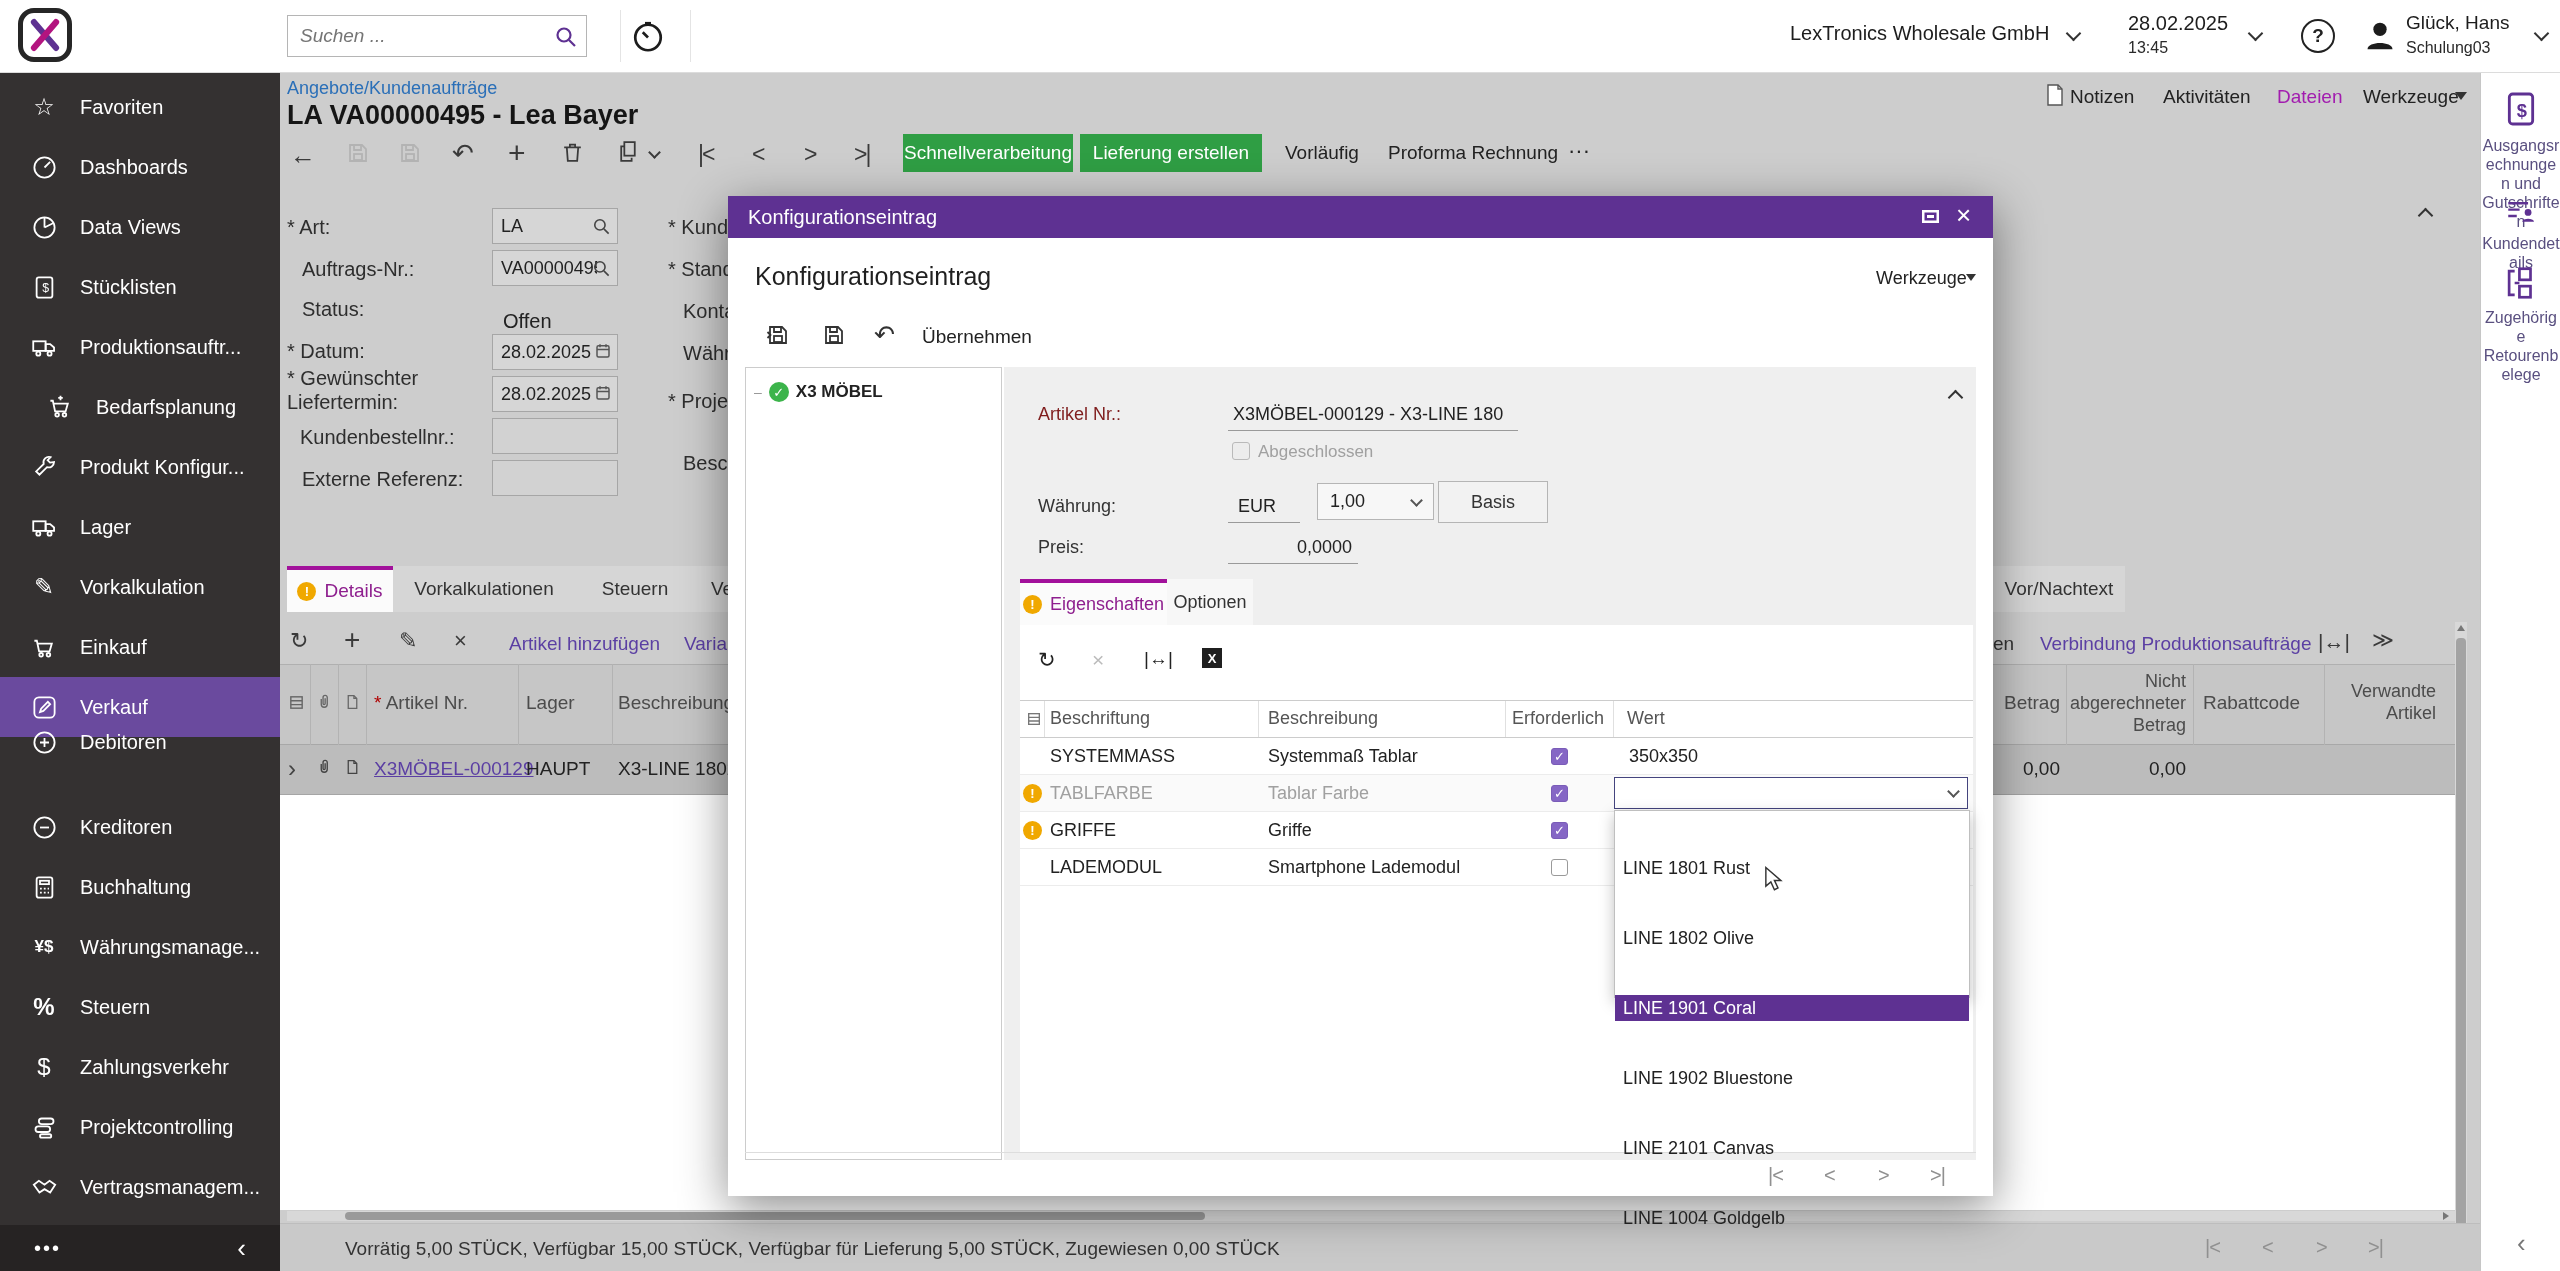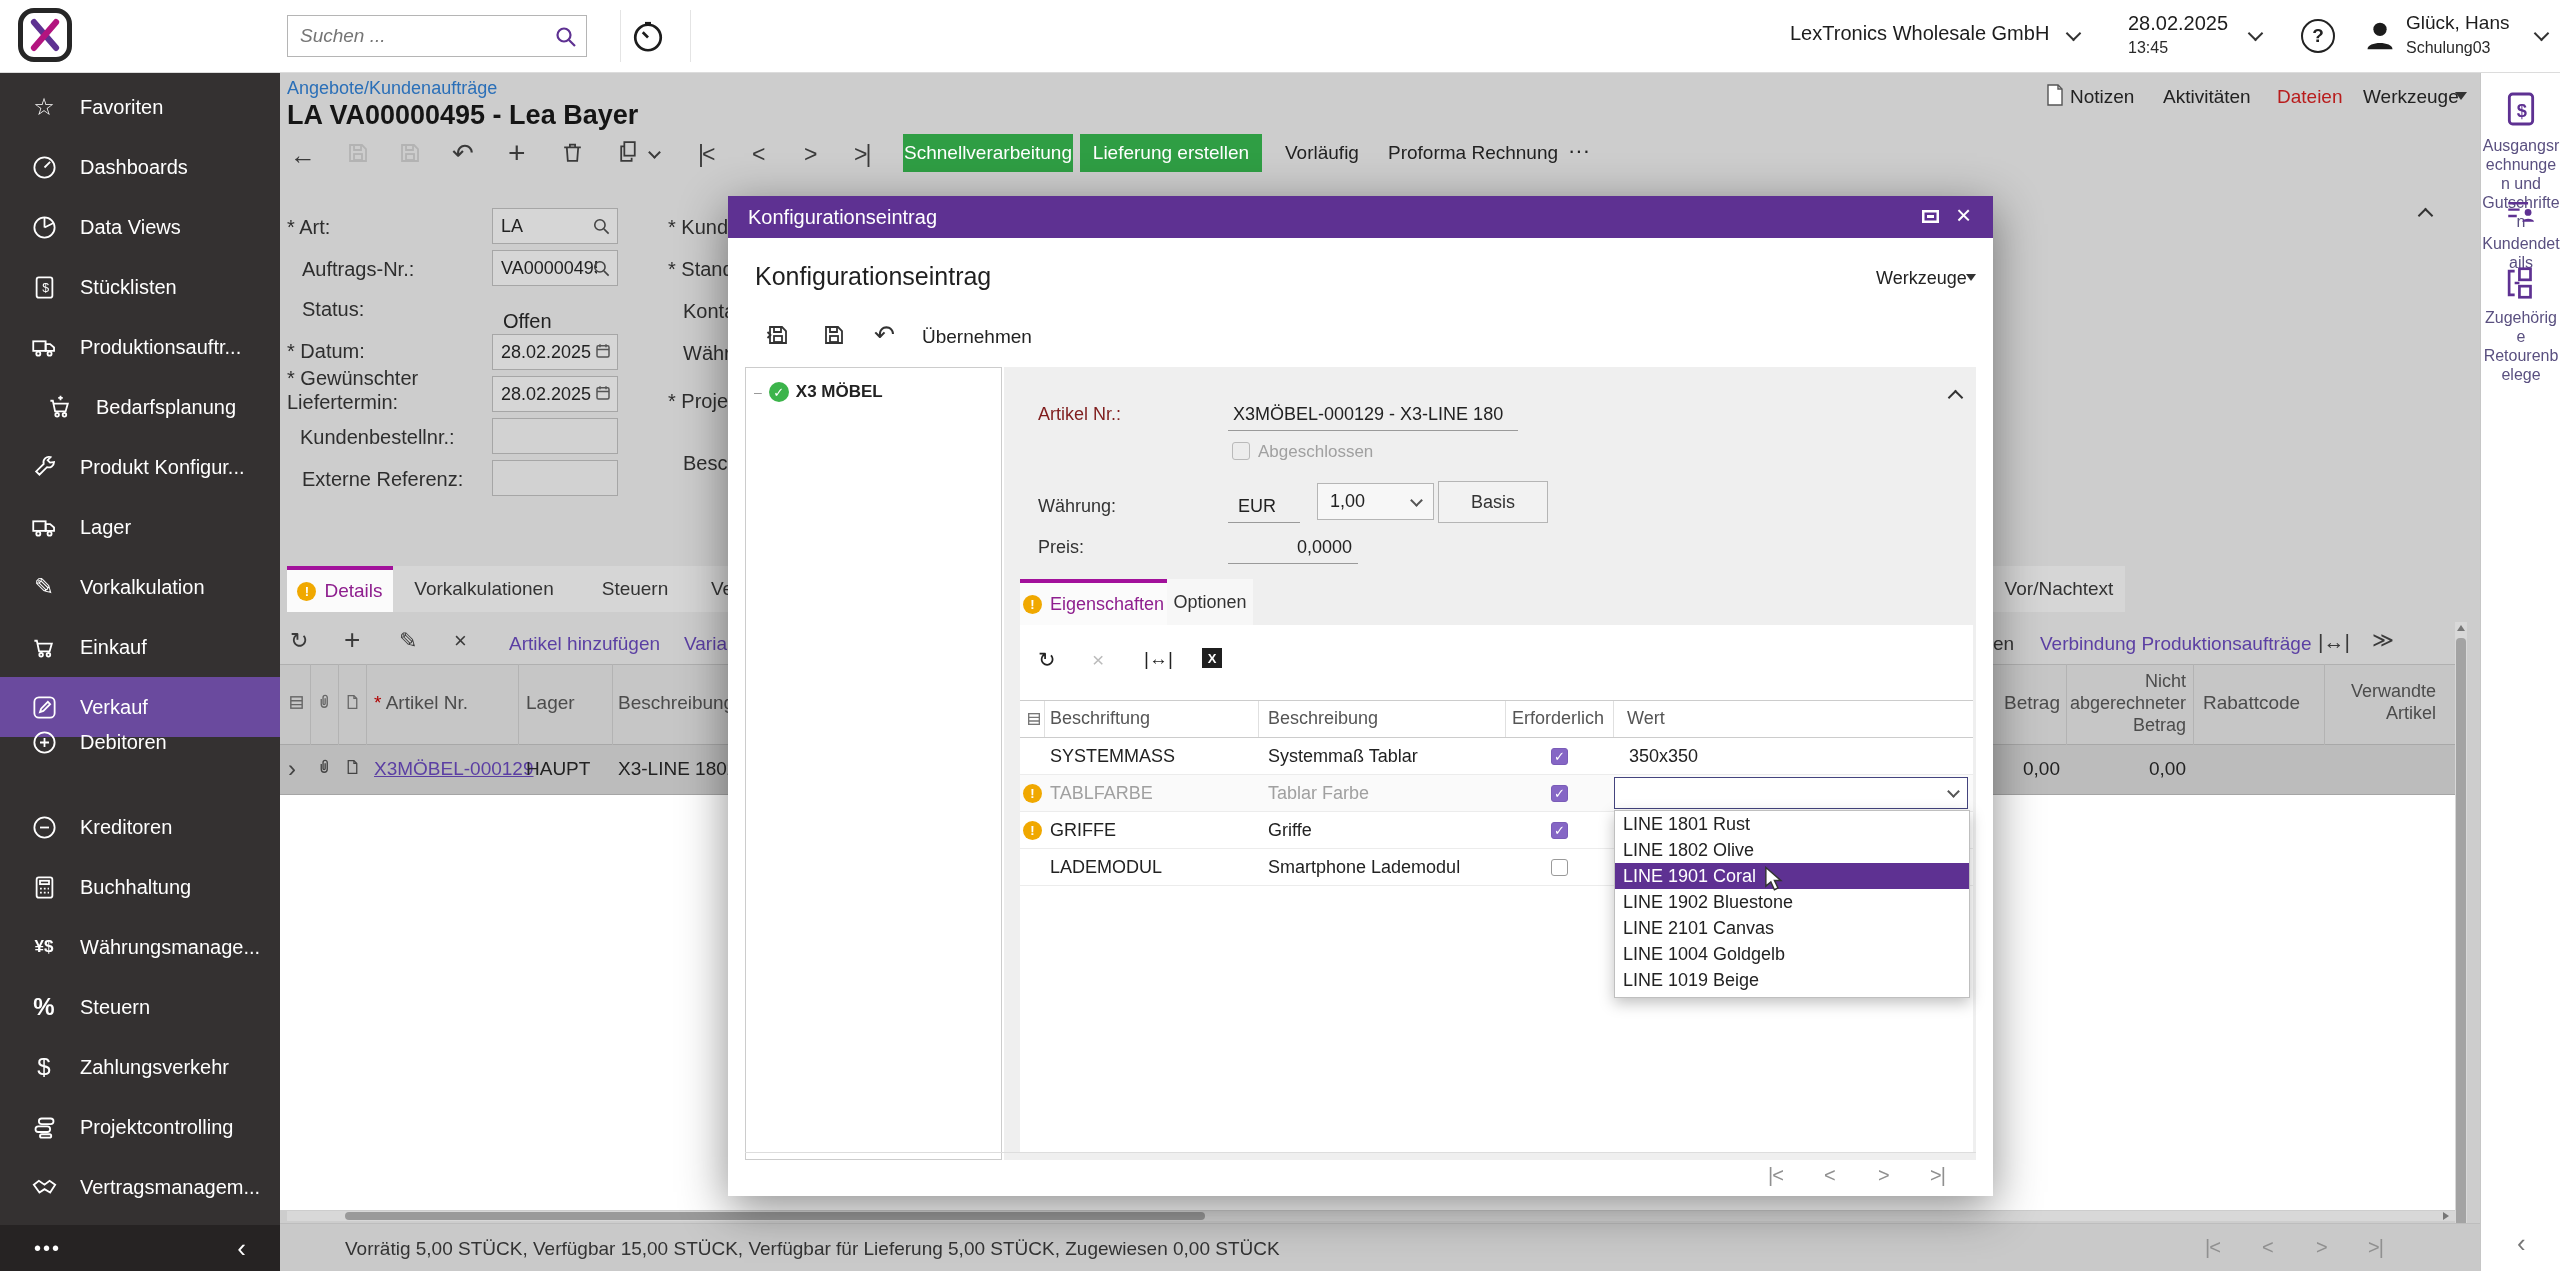--- a/index.html
+++ b/index.html
@@ -36,21 +36,21 @@
   .tab.active{background:#fbfbfb;border-top:4px solid #a2119b;color:#8e1f8e;}
   .warn{display:inline-flex;width:19px;height:19px;min-width:19px;border-radius:50%;background:#f0a800;color:#fff;font-weight:bold;font-size:13px;align-items:center;justify-content:center;}
   .lnk{color:#5b3fa3;cursor:pointer;}
   .vline{position:absolute;width:1px;background:#b3b3b3;}
   .cb{position:absolute;width:17px;height:17px;border-radius:3px;box-sizing:border-box;cursor:pointer;}
   .cb.on{background:#8566c5;border:1px solid #7a5cb8;color:#fff;font-size:13px;display:flex;align-items:center;justify-content:center;}
   .cb.off{background:#fff;border:1px solid #9a9a9a;}
   
   .modal{position:absolute;left:728px;top:196px;width:1265px;height:1000px;background:#fff;box-shadow:0 12px 45px rgba(0,0,0,0.45);z-index:50;}
   .mtitle{position:absolute;left:0;top:0;width:100%;height:42px;background:#5e3192;color:#fff;display:flex;align-items:center;padding-left:20px;box-sizing:border-box;font-size:20px;}
-  .opt{height:26px;display:flex;align-items:center;padding-left:8px;font-size:18px;color:#222;cursor:pointer;}
+  .opt{height:26px;display:flex;align-items:center;padding-left:8px;font-size:18px;color:#222;cursor:pointer;margin-top:44px;}
   .opt.sel{background:#5e3192;color:#fff;}
   .mcolsep{position:absolute;width:1px;background:#e0e0e0;top:0;bottom:0;}
   .mhdr{font-size:18px;color:#555;}
   .mcell{position:absolute;font-size:18px;color:#222;white-space:nowrap;}
   .gray{color:#a0a0a0 !important;}
   
   .rightbar{position:absolute;left:2480px;top:72px;width:80px;height:1199px;background:#fff;border-left:1px solid #c6c6c6;z-index:18;}
   .rbitem{position:absolute;left:0;width:80px;display:flex;flex-direction:column;align-items:center;cursor:pointer;}
   .rbitem svg{stroke:#5e3192;fill:none;stroke-width:1.7;}
   .rblbl{margin-top:6px;width:78px;text-align:center;font-size:16px;line-height:19px;color:#5a5080;overflow-wrap:anywhere;}
@@ -271,21 +271,21 @@
 
   <div class="t lnk" style="left:287px;top:78px;font-size:18px;color:#2a6fb8;">Angebote/Kundenaufträge</div>
   <div class="t" style="left:287px;top:100px;font-size:27px;font-weight:bold;color:#151515;">LA VA00000495 - Lea Bayer</div>
 
   <svg class="abs" style="left:2046px;top:84px;" width="18" height="22" viewBox="0 0 18 22">
       <path d="M2 1h10l4 4v16H2z" fill="#fff" stroke="#555" stroke-width="1.4"></path>
       <path d="M12 1v4h4" fill="none" stroke="#555" stroke-width="1.4"></path>
     </svg>
   <div class="t" style="left:2070px;top:86px;font-size:19px;color:#222;cursor:pointer;">Notizen</div>
   <div class="t" style="left:2163px;top:86px;font-size:19px;color:#222;cursor:pointer;">Aktivitäten</div>
-  <div class="t" style="left:2277px;top:86px;font-size:19px;color:#b91c1c;cursor:pointer;">Dateien</div>
+  <div class="t" style="left:2277px;top:86px;font-size:19px;color:#a21caf;cursor:pointer;">Dateien</div>
   <div class="t" style="left:2363px;top:86px;font-size:19px;color:#222;cursor:pointer;">Werkzeuge</div>
   <span class="abs" style="left:2455px;top:92px;width:0;height:0;border-left:6px solid transparent;border-right:6px solid transparent;border-top:8px solid #333;"></span>
 
   <div class="ticon" style="left:290px;top:140px;font-size:26px;">←</div>
   <svg class="abs" style="left:346px;top:141px;" width="24" height="24" viewBox="0 0 24 24">
       <path d="M4 4h12l4 4v12H4z" fill="none" stroke="#b3b3b3" stroke-width="1.8"></path>
       <rect x="8" y="13" width="8" height="6" fill="none" stroke="#b3b3b3" stroke-width="1.8"></rect>
       <path d="M8 4v5h7V4" fill="none" stroke="#b3b3b3" stroke-width="1.8"></path>
     </svg>
   <svg class="abs" style="left:398px;top:141px;" width="24" height="24" viewBox="0 0 24 24">

